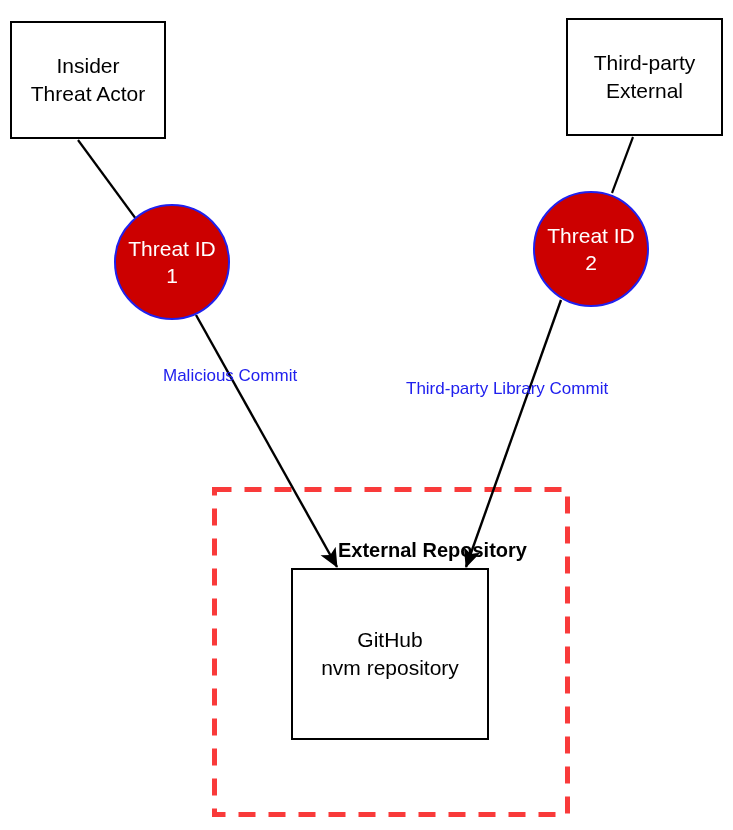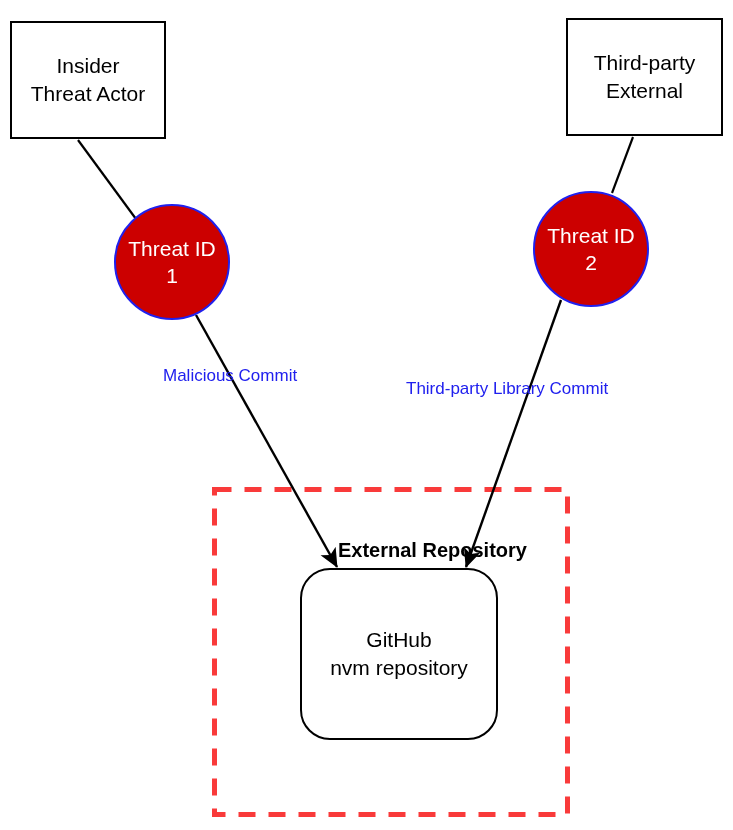--- a/index.html
+++ b/index.html
@@ -119,18 +119,18 @@
   </div>
 
   <div class="edge-label" style="left:163px; top:366px;">
     <span>Malicious Commit</span>
   </div>
 
   <div class="group-title" style="left:338px; top:497px;margin-top:42px;">
     <span>External Repository</span>
   </div>
 
-  <div class="node-box" style="left:300px; top:568px; width:198px; height:172px;border-radius:30px;">
+  <div class="node-box" style="left:291px; top:568px; width:198px; height:172px;">
     <span>GitHub
 nvm repository</span>
   </div>
 
 </div>
 
 </body></html>

